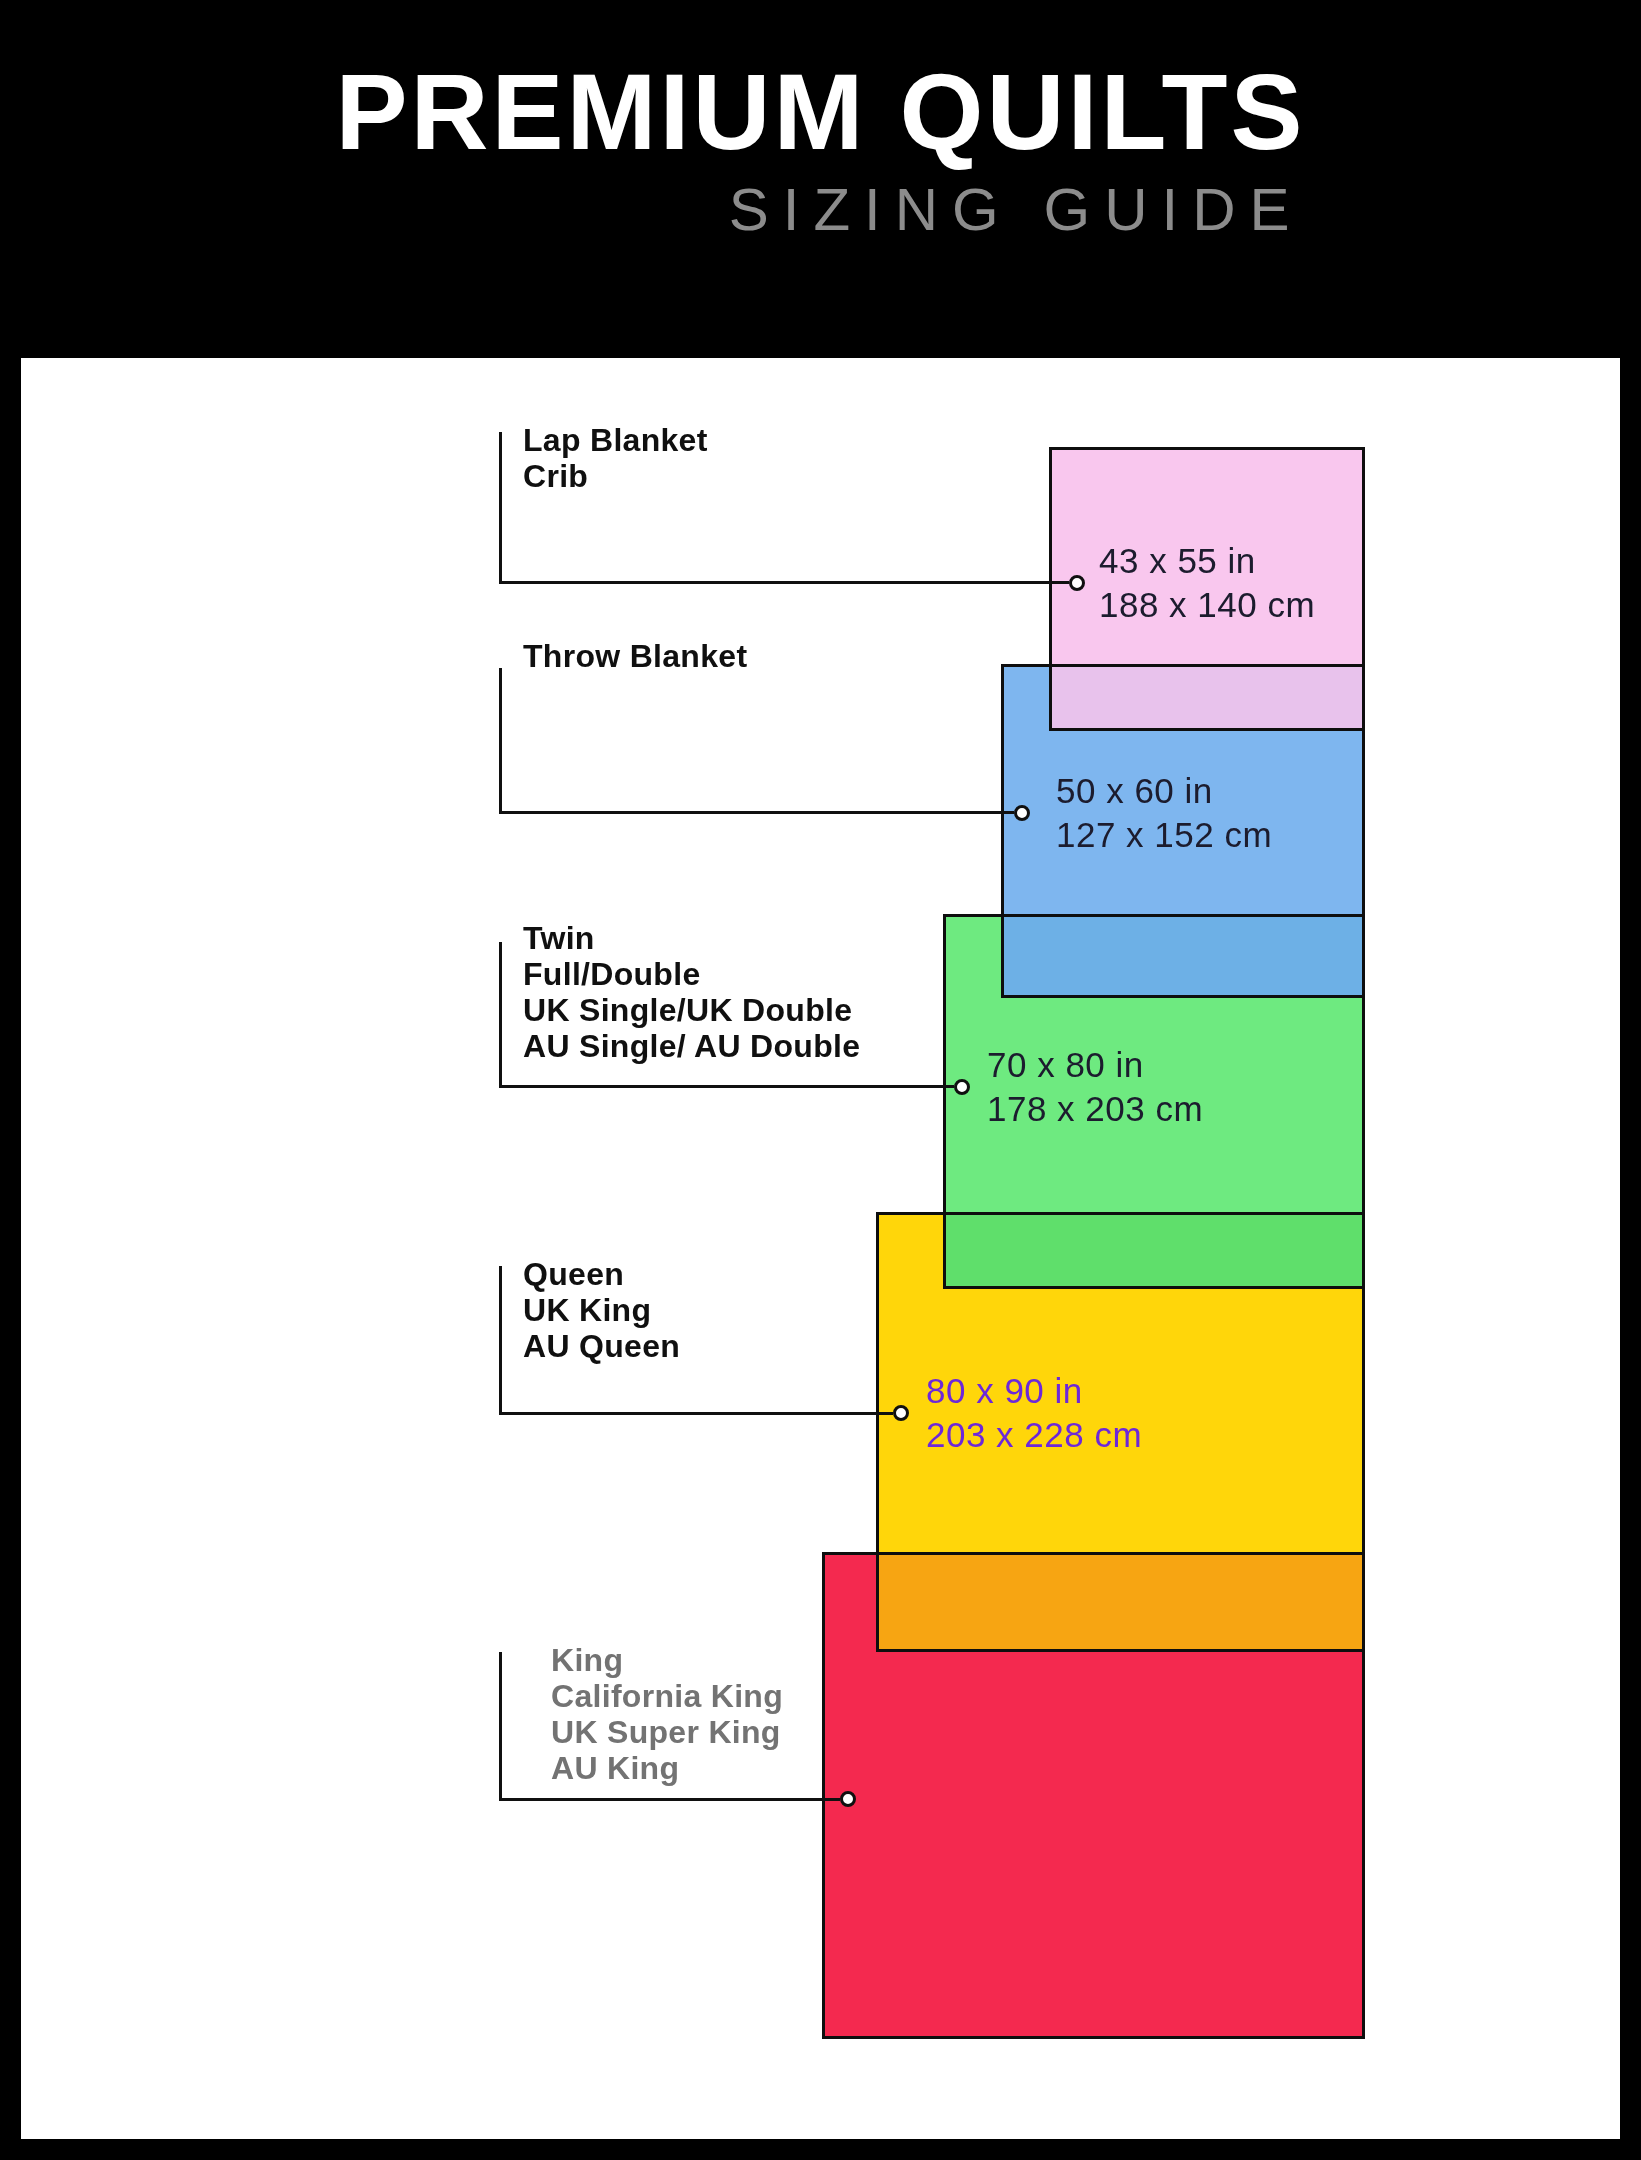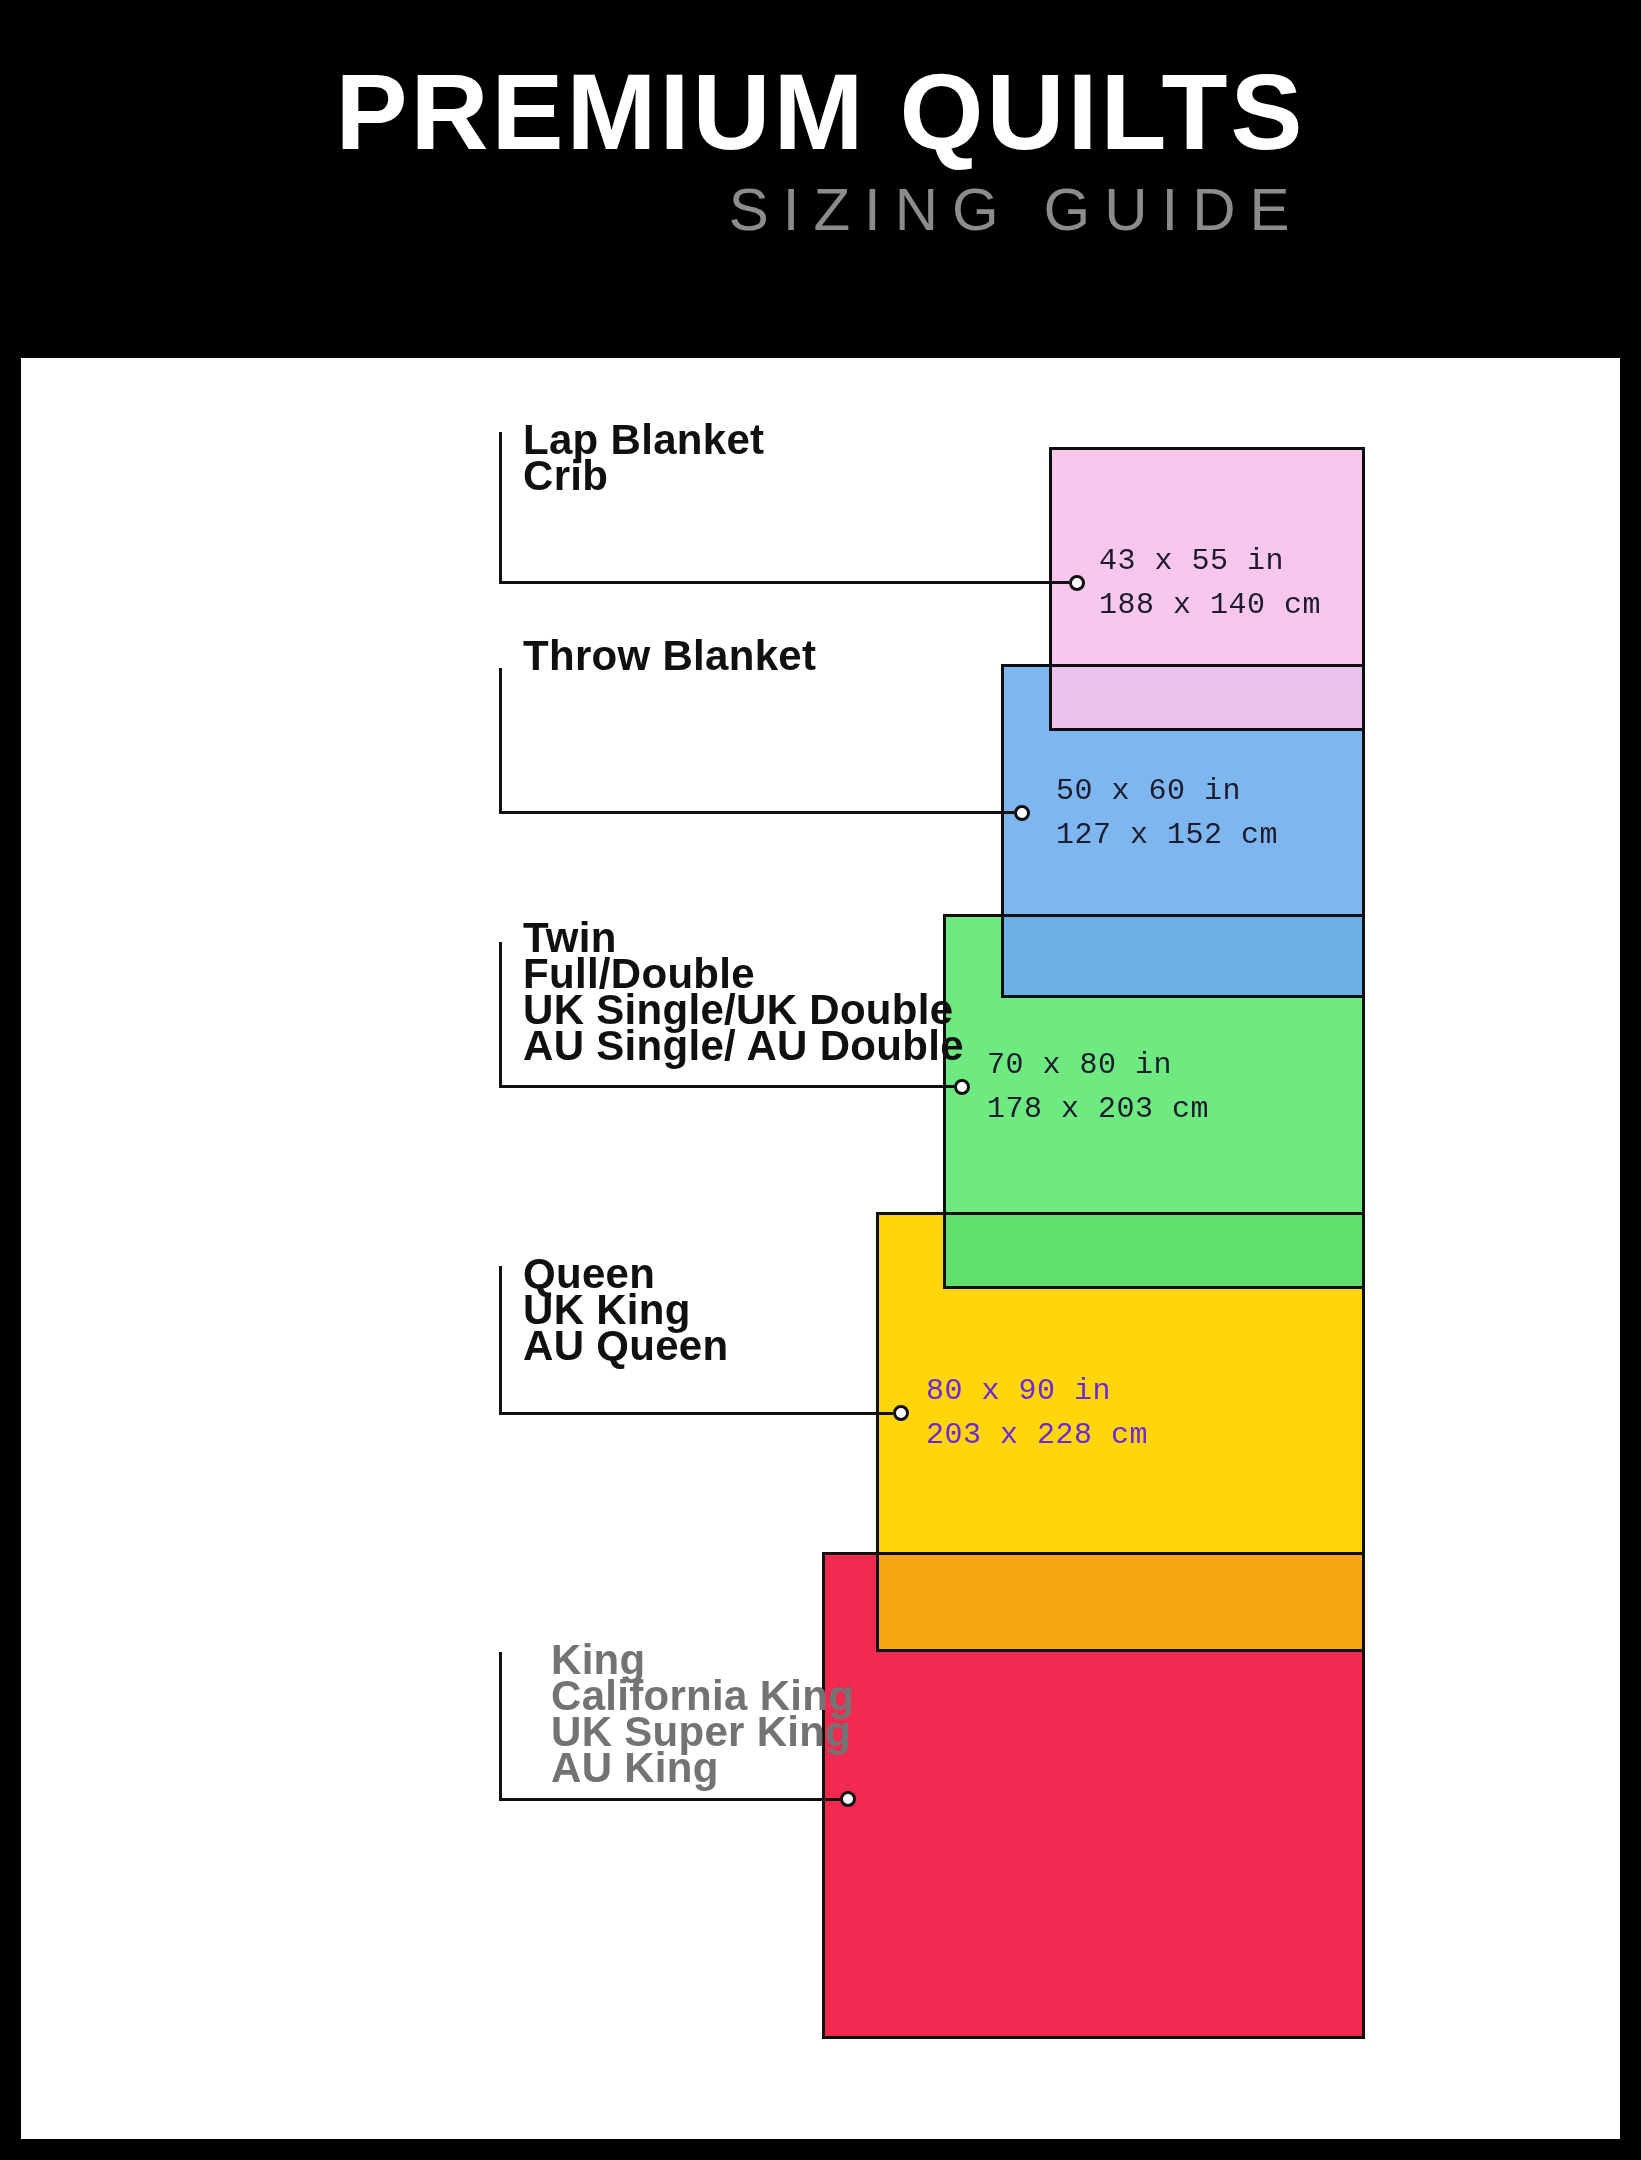--- a/index.html
+++ b/index.html
@@ -37,27 +37,27 @@
   }
   .line { position: absolute; background: #101010; }
   .vline { width: 3px; }
   .hline { height: 3px; }
   .dot {
     position: absolute; width: 16px; height: 16px;
     box-sizing: border-box; border: 3px solid #101010;
     border-radius: 50%; background: #ffffff;
   }
   .cat {
-    position: absolute; font-weight: 700; font-size: 42px;
+    position: absolute; font-weight: 700; font-size: 32px;
     line-height: 36px; color: #101010; letter-spacing: 0.3px;
     white-space: nowrap;
   }
   .measure {
-    position: absolute; font-size: 30px; line-height: 44px;
-    color: #1c1c2e; letter-spacing: 0.5px; white-space: nowrap; font-family: Liberation Mono, monospace;
+    position: absolute; font-size: 35px; line-height: 44px;
+    color: #1c1c2e; letter-spacing: 0.5px; white-space: nowrap;
   }
 </style>
 </head>
 <body>
 
 <div class="header-inner">
   <div class="title-block">
     <div class="title" style="color: rgb(255, 255, 255);">PREMIUM QUILTS</div>
     <div class="subtitle" style="color: rgb(140, 140, 140);">SIZING GUIDE</div>
   </div>

